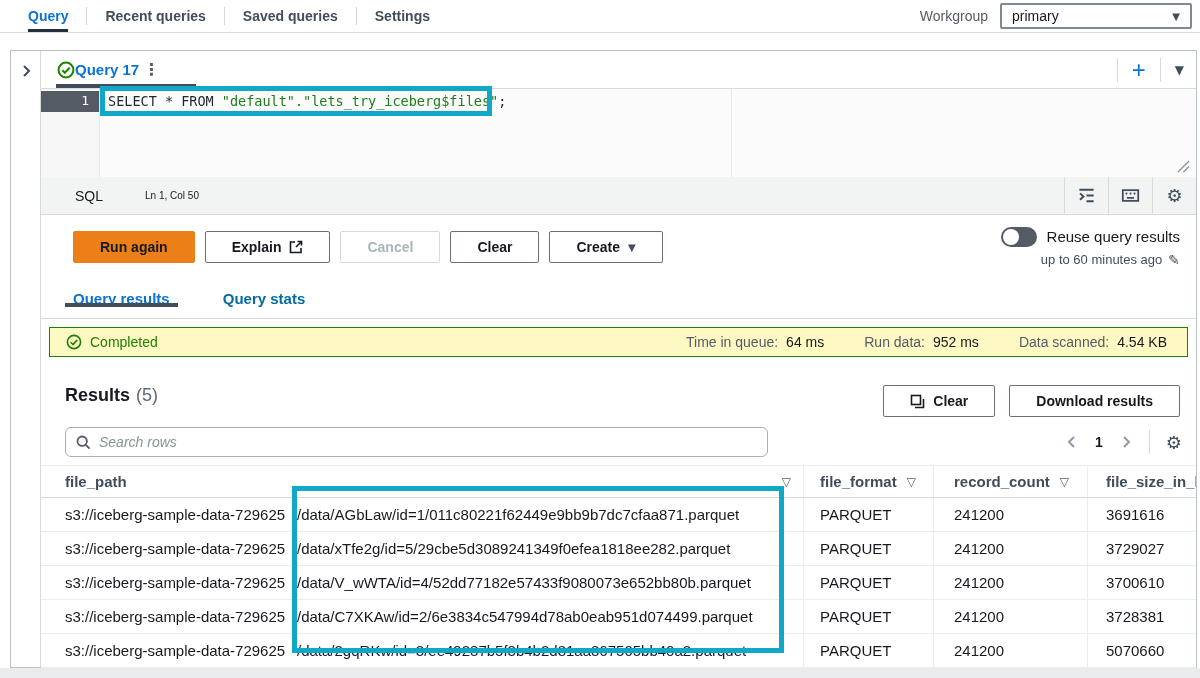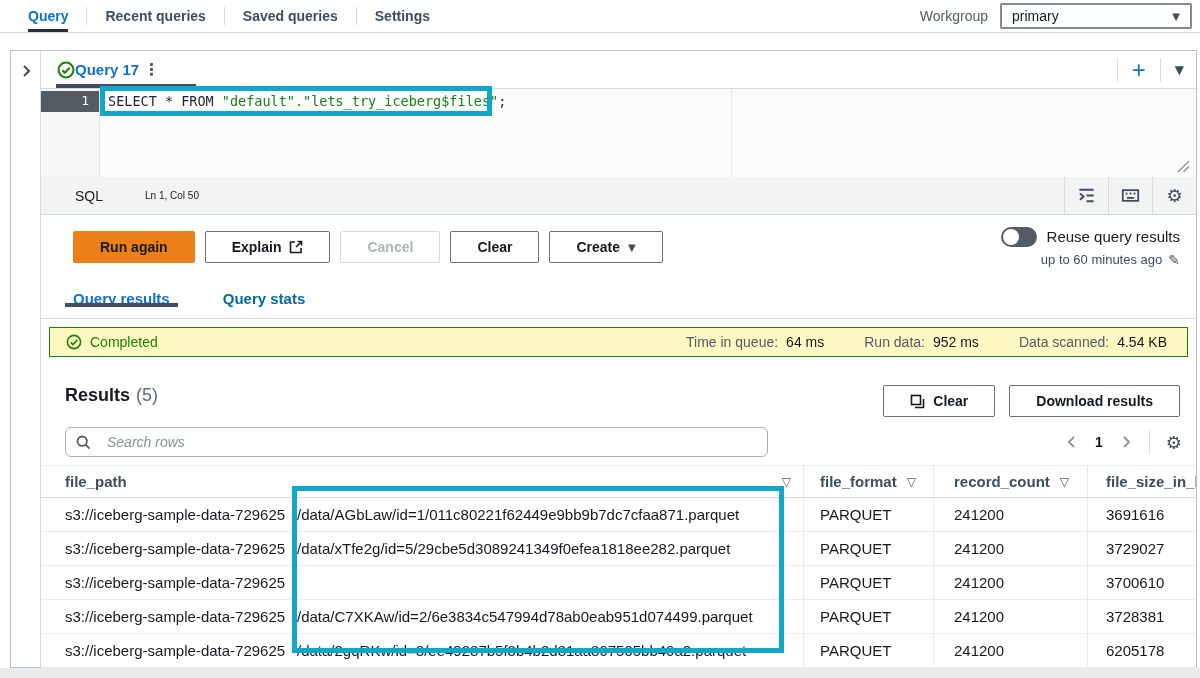--- a/index.html
+++ b/index.html
@@ -82,21 +82,21 @@
   .metric .m-value { color:#16191f; }
 
   
   .results-header { display:flex; align-items:flex-start; padding:12px 16px 8px 24px; flex:none; }
   .results-title { font-size:18px; font-weight:bold; color:#16191f; }
   .results-count { font-size:18px; color:#5f6b7a; margin-left:6px; }
   .results-actions { margin-left:auto; display:flex; gap:14px; }
 
   
   .search-row { display:flex; align-items:center; padding:2px 14px 8px 24px; flex:none; }
-  .search-box { width:703px; height:30px; border:1px solid #aab0b6; border-radius:6px; display:flex; align-items:center; padding:0 10px; gap:16px; background:#fff; }
+  .search-box { width:703px; height:30px; border:1px solid #aab0b6; border-radius:6px; display:flex; align-items:center; padding:0 10px; gap:8px; background:#fff; }
   .search-box input { border:none; outline:none; flex:1; font-size:14px; font-family:"Liberation Sans", sans-serif; color:#16191f; background:transparent; }
   .search-box input::placeholder { font-style:italic; color:#879596; }
   .pager { margin-left:auto; display:flex; align-items:center; gap:16px; }
   .page-num { font-size:14px; font-weight:bold; color:#16191f; }
   .pager-div { width:1px; height:24px; background:#d5dbdb; }
 
   
   .thead { display:flex; align-items:center; height:33px; border-top:1px solid #eaeded; border-bottom:1px solid #d5dbdb; font-size:15px; font-weight:bold; color:#414d5c; flex:none; }
   .trow { display:flex; align-items:center; height:34px; border-bottom:1px solid #eaeded; font-size:15px; color:#16191f; flex:none; }
   .c1 { width:762px; padding-left:24px; display:flex; align-items:center; white-space:nowrap; overflow:hidden; height:100%; }
@@ -355,20 +355,21 @@
             <span class="prefix">s3://iceberg-sample-data-729625</span>
             <span class="pathseg">/data/xTfe2g/id=5/29cbe5d3089241349f0efea1818ee282.parquet</span>
           </div>
         <div class="c2">PARQUET</div>
         <div class="c3">241200</div>
         <div class="c4">3729027</div>
       </div>
       <div class="trow">
         <div class="c1">
             <span class="prefix">s3://iceberg-sample-data-729625</span>
+            <span class="pathseg">/data/V_wWTA/id=4/52dd77182e57433f9080073e652bb80b.parquet</span>
           </div>
         <div class="c2">PARQUET</div>
         <div class="c3">241200</div>
         <div class="c4">3700610</div>
       </div>
       <div class="trow">
         <div class="c1">
             <span class="prefix">s3://iceberg-sample-data-729625</span>
             <span class="pathseg">/data/C7XKAw/id=2/6e3834c547994d78ab0eab951d074499.parquet</span>
           </div>
@@ -376,21 +377,21 @@
         <div class="c3">241200</div>
         <div class="c4">3728381</div>
       </div>
       <div class="trow">
         <div class="c1">
             <span class="prefix">s3://iceberg-sample-data-729625</span>
             <span class="pathseg">/data/2gqRKw/id=3/ee49287b5f3b4b2d81aa867505bb40a2.parquet</span>
           </div>
         <div class="c2">PARQUET</div>
         <div class="c3">241200</div>
-        <div class="c4">6205178</div>
+        <div class="c4">5070660</div>
       </div>
 
       <div class="hscroll">
         <span class="hscroll-arrow">◄</span>
         <div class="hscroll-thumb"></div>
       </div>
 
     </div>
   </div>
 

